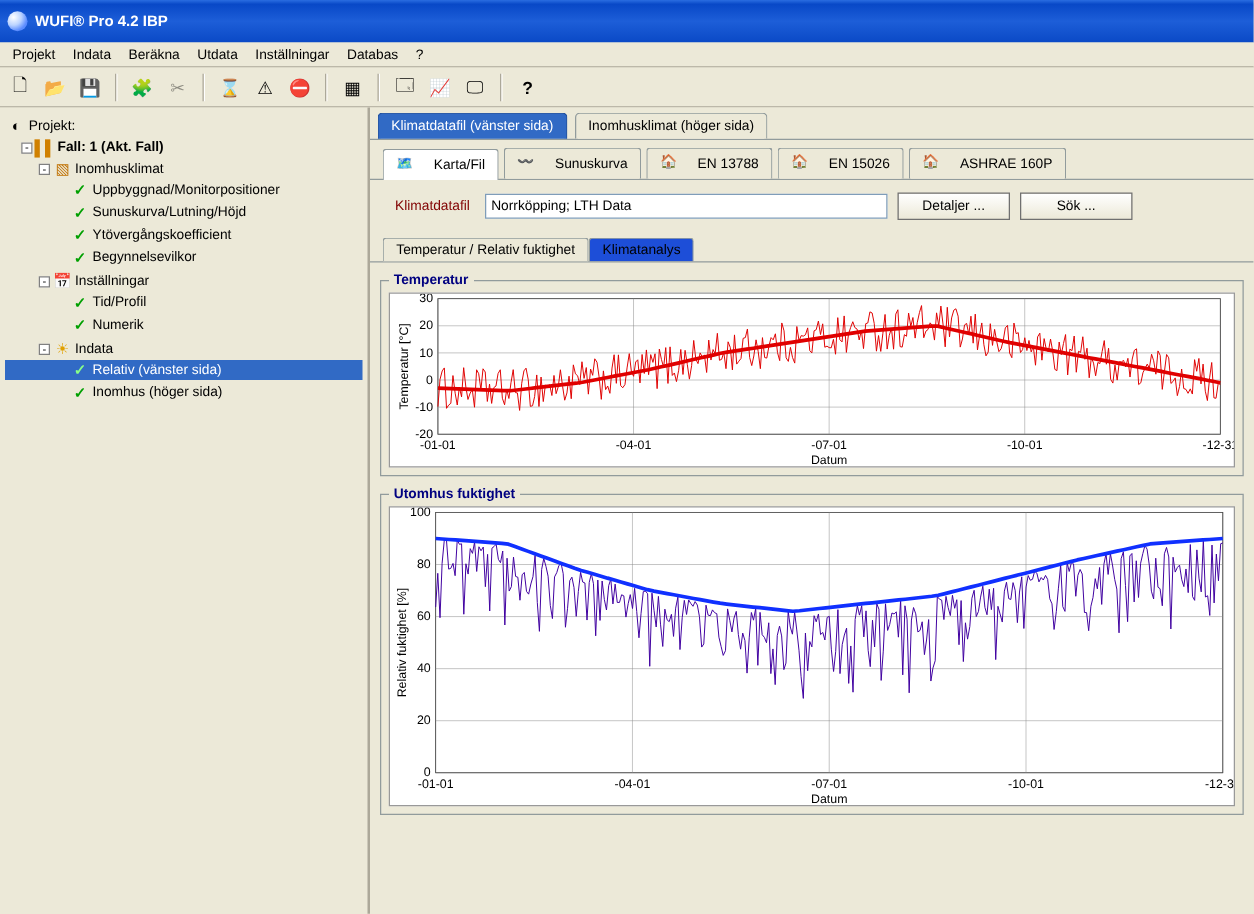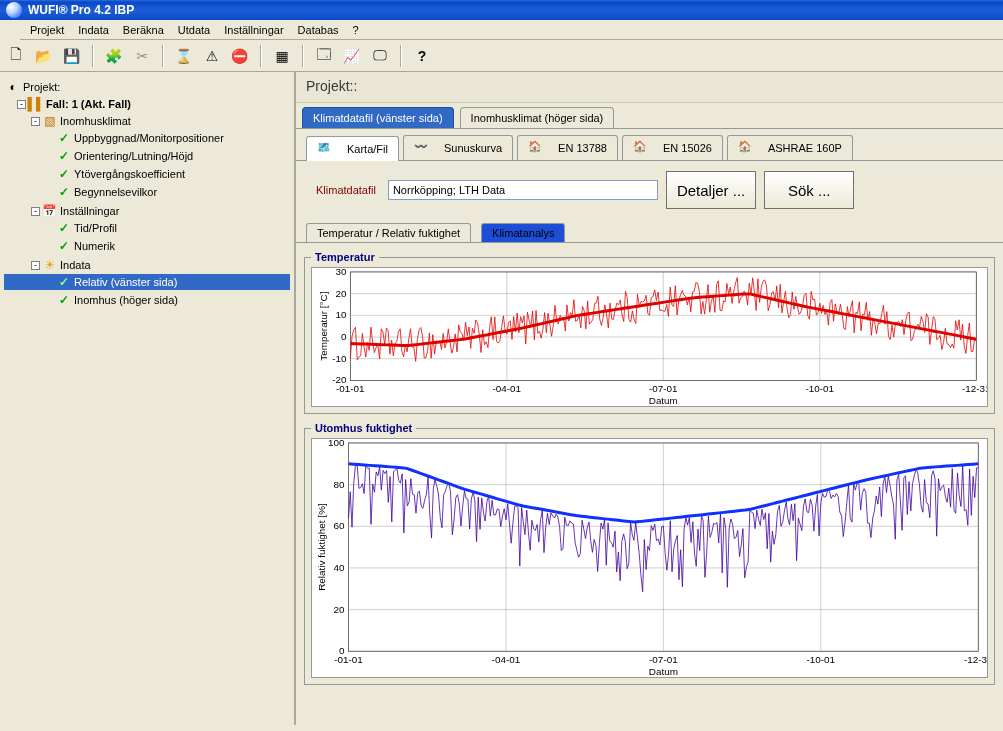--- a/index.html
+++ b/index.html
@@ -1,19 +1,19 @@
 <!DOCTYPE html>
 <html><head>
 <meta charset="utf-8">
 <style>
   * { box-sizing: border-box; margin: 0; padding: 0; }
   body { font-family: Tahoma, Arial, sans-serif; font-size: 11px; background:#ece9d8; width:1003px; height:731px; overflow:hidden; }
-  .titlebar { height:20px; background: linear-gradient(to bottom,#2a6de1,#0848c7 10%,#1d5ed8 50%,#0a49c6); color:#fff; display:flex; align-items:center; padding:0 6px; font-weight:bold; font-size:12px; }
+  .titlebar { height:34px; background: linear-gradient(to bottom,#2a6de1,#0848c7 10%,#1d5ed8 50%,#0a49c6); color:#fff; display:flex; align-items:center; padding:0 6px; font-weight:bold; font-size:12px; }
   .titlebar .orb { width:16px; height:16px; border-radius:50%; background:radial-gradient(circle at 30% 30%,#fff,#bcd4ff 40%,#5b8cff 70%); margin-right:6px; }
-  .menubar { height:20px; background:#ece9d8; border-bottom:1px solid #aca899; display:flex; align-items:center; padding:0 4px; gap:2px;margin-left:20px;}
+  .menubar { height:20px; background:#ece9d8; border-bottom:1px solid #aca899; display:flex; align-items:center; padding:0 4px; gap:2px;}
   .menubar .mitem { padding:2px 6px; cursor:default; }
   .toolbar { height:32px; background:#ece9d8; border-bottom:1px solid #aca899; display:flex; align-items:center; padding:2px 4px; gap:4px; }
   .toolbar .sep { width:2px; height:22px; border-left:1px solid #aca899; border-right:1px solid #fff; margin:0 4px; }
   .tbtn { width:24px; height:24px; border:1px solid transparent; display:flex; align-items:center; justify-content:center; font-size:14px; cursor:default;}
   .workspace { display:flex; height:calc(731px - 26px - 20px - 32px); }
   .tree { width:296px; background:#ece9d8; border-right:2px solid #aca899; padding:6px 4px; overflow:auto; }
   .tree ul { list-style:none; }
   .tree li { padding:1px 0 1px 0; white-space:nowrap; }
   .tree .row { display:flex; align-items:center; gap:3px; padding:1px 2px; }
   .tree .indent { display:inline-block; }
@@ -25,23 +25,23 @@
   .crumb { padding:6px 10px 8px 10px; color:#39393a; font-size:14px; background:#e9e6d5; border-bottom:1px solid #cfcab0;}
   .tabs1 { display:flex; gap:6px; padding:4px 6px 0 6px; background:#ece9d8; border-bottom:1px solid #919b9c;}
   .tab1 { padding:4px 10px; border:1px solid #919b9c; border-bottom:none; background:#ece9d8; border-top-left-radius:4px; border-top-right-radius:4px; cursor:default;}
   .tab1.active { background:#316ac5; color:#fff; border-color:#1d4e9e;}
   .tabs2 { display:flex; gap:4px; padding:6px 6px 0 10px; border-bottom:1px solid #919b9c;}
   .tab2 { padding:4px 10px; border:1px solid #919b9c; border-bottom:none; background:#ece9d8; border-top-left-radius:3px; border-top-right-radius:3px; display:flex; align-items:center; gap:6px; cursor:default; font-size:11px;}
   .tab2.active { background:#fff; position:relative; top:1px;}
   .tab2 .ticon2 { width:24px; height:16px; }
   .formrow { display:flex; align-items:center; gap:8px; padding:10px 12px; }
   .formrow .flabel { color:#800000; font-weight:normal; font-size:11px; margin-left:8px; margin-right:4px;}
-  .formrow input[type=text] { border:1px solid #7f9db9; height:20px; padding:2px 4px; font-size:11px; width:270px; background:#fff;}
-  .winbtn { height:38px; min-width:90px; border:1px solid #707070; background:linear-gradient(#fff,#ece9d8); padding:0 10px; font-size:15px; cursor:default;}
-  .tabs3 { display:flex; gap:10px; padding:4px 6px 0 10px;align-items:flex-end; }
+  .formrow input[type=text] { border:1px solid #7f9db9; height:20px; padding:2px 4px; font-size:11px; width:322px; background:#fff;}
+  .winbtn { height:22px; min-width:90px; border:1px solid #707070; background:linear-gradient(#fff,#ece9d8); padding:0 10px; font-size:11px; cursor:default;}
+  .tabs3 { display:flex; gap:0; padding:4px 6px 0 10px;align-items:flex-end; }
   .tab3 { padding:3px 10px; border:1px solid #919b9c; border-bottom:none; background:#1d4ed8; border-top-left-radius:3px; border-top-right-radius:3px; cursor:default; font-size:11px;}
   .tab3.active { background:#ece9d8; position:relative; }
   .panelarea { border-top:1px solid #919b9c; flex:1; padding:4px 8px 8px 8px; overflow:auto;}
   fieldset.chartgrp { border:1px solid #919b9c; margin:4px 0 8px 0; padding:4px 6px 6px 6px; }
   fieldset.chartgrp legend { color:#000080; font-weight:bold; padding:0 4px; font-size:11px;}
   svg.chart { display:block; width:100%; background:#fff; border:1px solid #999;}
   .axislbl, .ticklbl { font-size:10px; fill:#000; font-family:Tahoma,Arial,sans-serif; }
 </style>
 </head>
 <body>
@@ -114,21 +114,21 @@
                       <div class="row">
                         <span class="indent" style="width:48px"></span>
                         <span class="ticon check">✓</span>
                         <span>Uppbyggnad/Monitorpositioner</span>
                       </div>
                     </li>
                   <li>
                       <div class="row">
                         <span class="indent" style="width:48px"></span>
                         <span class="ticon check">✓</span>
-                        <span>Orientering/Lutning/Höjd</span>
+                        <span>Sunuskurva/Lutning/Höjd</span>
                       </div>
                     </li>
                   <li>
                       <div class="row">
                         <span class="indent" style="width:48px"></span>
                         <span class="ticon check">✓</span>
                         <span>Ytövergångskoefficient</span>
                       </div>
                     </li>
                   <li>
@@ -189,21 +189,20 @@
                 </ul>
               </li>
             </ul>
           </li>
         </ul>
       </li>
     </ul>
   </div>
 
   <div class="main">
-    <div class="crumb"><span>Projekt::</span></div>
 
     <div class="tabs1">
       <div class="tab1 active"><span>Klimatdatafil (vänster sida)</span></div>
       <div class="tab1"><span>Inomhusklimat (höger sida)</span></div>
     </div>
 
     <div class="tabs2">
       <div class="tab2 active">
           <span class="ticon2">🗺️</span>
           <span>Karta/Fil</span>

